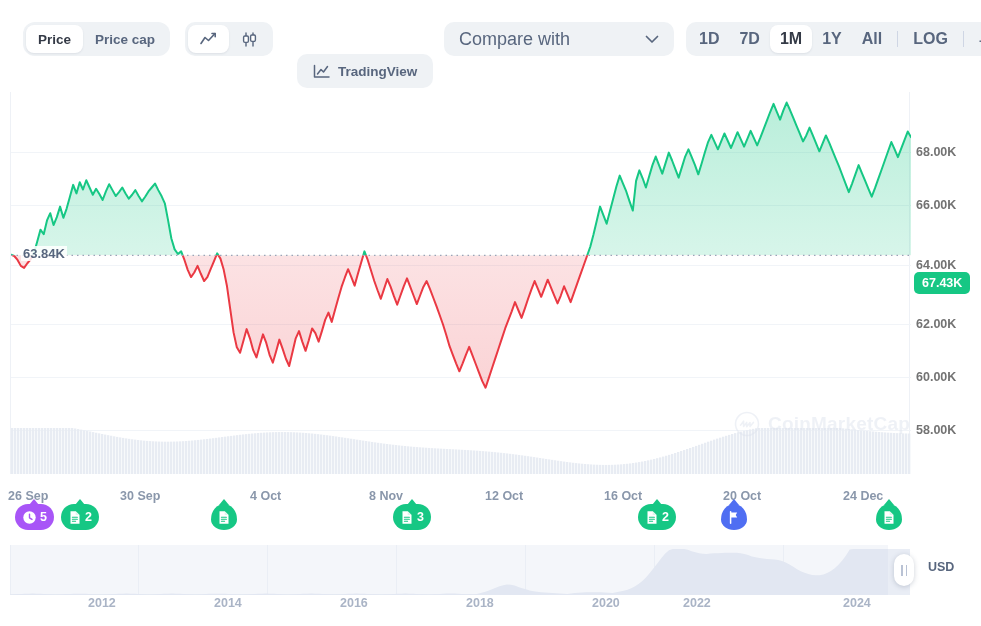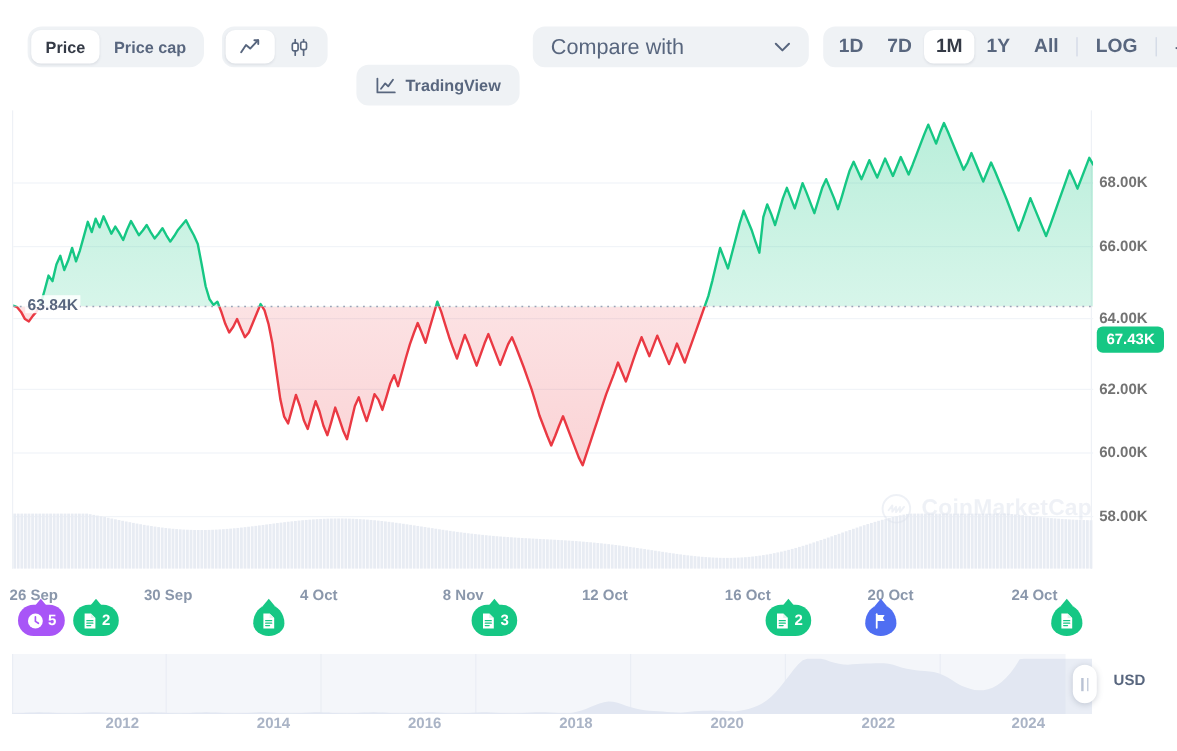--- a/index.html
+++ b/index.html
@@ -547,21 +547,21 @@
 </div>
 
 <div class="xaxis">
   <div class="xlab" style="left:8px">26 Sep</div>
   <div class="xlab" style="left:120px">30 Sep</div>
   <div class="xlab" style="left:250px">4 Oct</div>
   <div class="xlab" style="left:369px">8 Nov</div>
   <div class="xlab" style="left:485px">12 Oct</div>
   <div class="xlab" style="left:604px">16 Oct</div>
   <div class="xlab" style="left:723px">20 Oct</div>
-  <div class="xlab" style="left:843px">24 Oct</div>
+  <div class="xlab" style="left:843px">24 Dec</div>
 </div>
 
 <div class="badges" id="badge-row">
     <div class="badge purple" style="left: 15px;">
       <span class="pointer"></span>
       <span class="icn">
         <svg width="15" height="15" viewBox="0 0 15 15" fill="none">
           <circle cx="7.5" cy="7.5" r="6.2" fill="#fff"></circle>
           <path d="M7.5 4.1v3.7l2.5 1.6" stroke="#a855f7" stroke-width="1.4" stroke-linecap="round" stroke-linejoin="round"></path>
         </svg>
@@ -648,14 +648,14 @@
   <div class="navhandle" style="left:884px;">
     <i></i>
       <i></i>
   </div>
 </div>
 <div class="navyear" style="left:88px">2012</div>
 <div class="navyear" style="left:214px">2014</div>
 <div class="navyear" style="left:340px">2016</div>
 <div class="navyear" style="left:466px">2018</div>
 <div class="navyear" style="left:592px">2020</div>
-<div class="navyear" style="left:718px">2022</div>
+<div class="navyear" style="left:683px">2022</div>
 <div class="navyear" style="left:843px">2024</div>
 
 </body></html>

